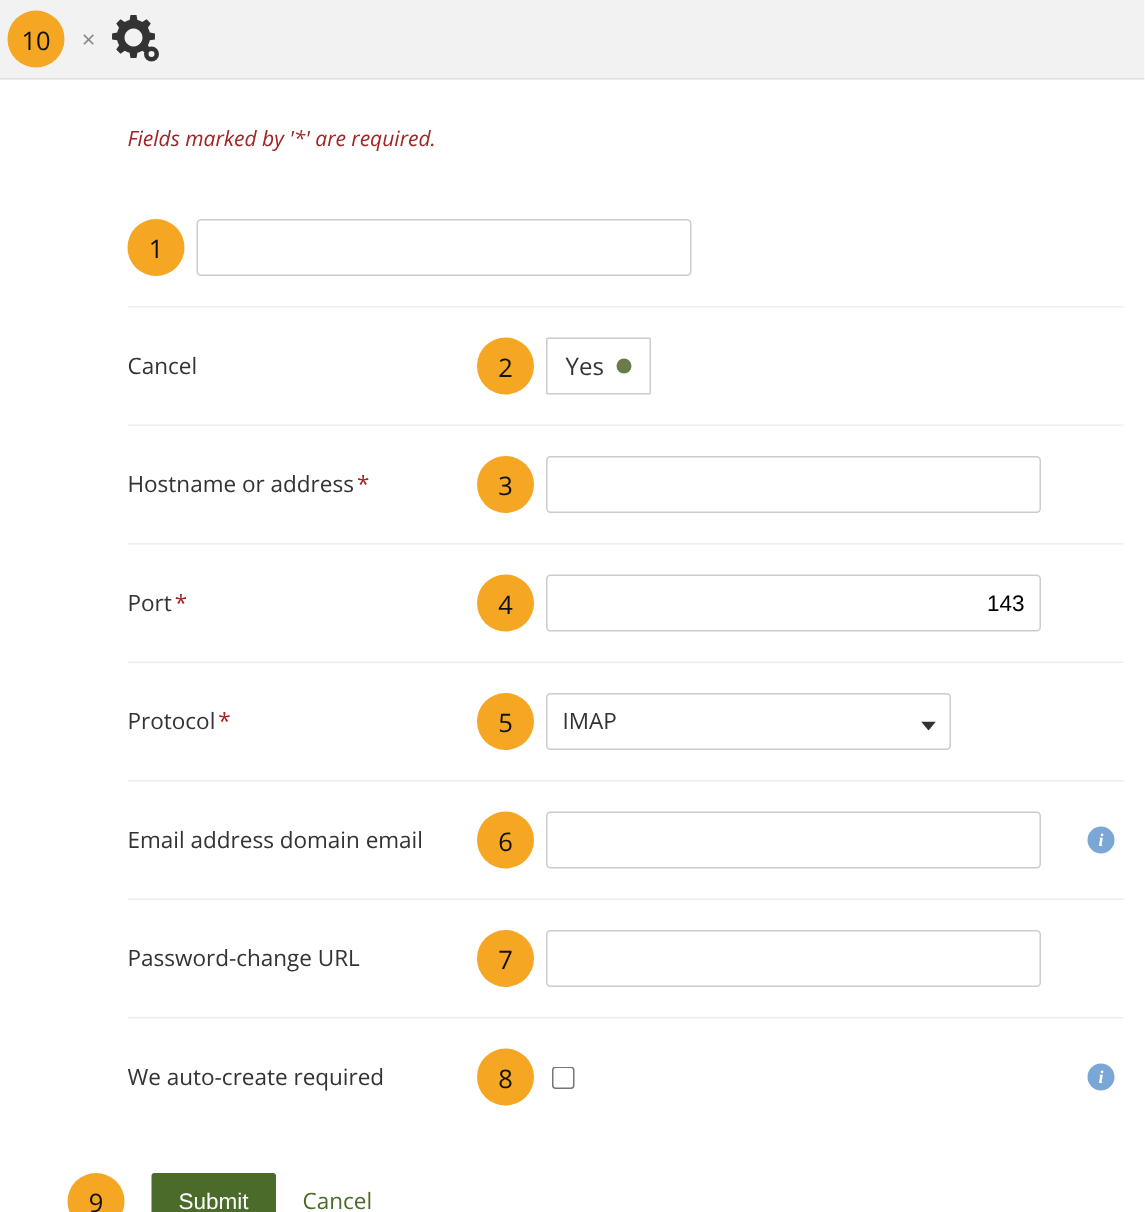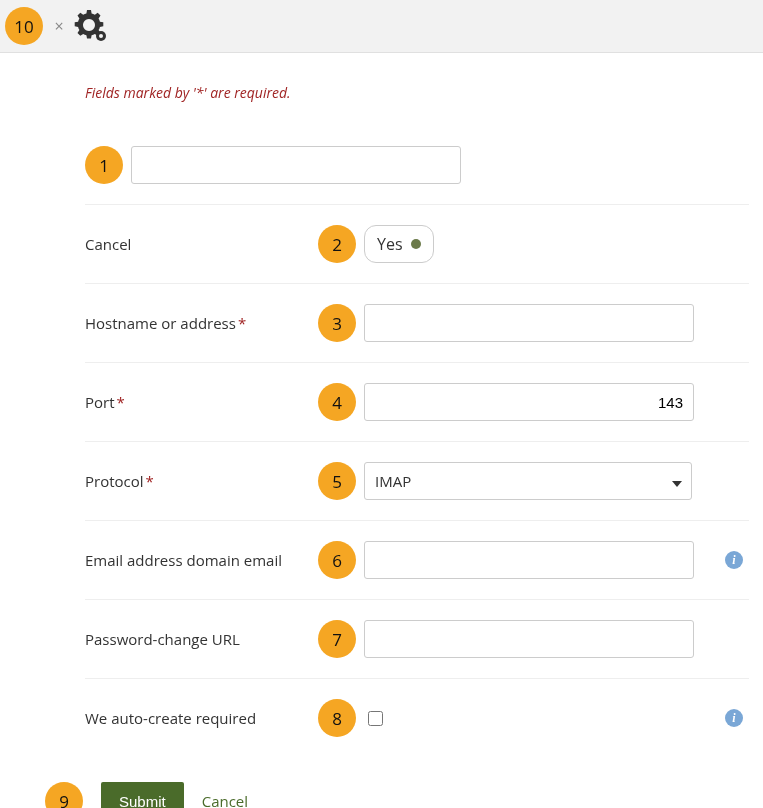--- a/index.html
+++ b/index.html
@@ -102,42 +102,42 @@
     border: 1px solid #ccc;
     border-radius: 3px;
     padding: 0 10px;
     font-size: 15px;
     box-sizing: border-box;
     background: #fff;
     text-align: right;
   }
   .select-wrap {
     position: relative;
-    width: 328px;
+    width: 270px;
   }
   .select {
     appearance: none;
     -webkit-appearance: none;
     padding-right: 28px;
   }
   .select-caret {
     position: absolute;
     right: 10px;
     top: 50%;
     transform: translateY(-50%);
     pointer-events: none;
     color: #333;
   }
   .yesno {
     display: inline-flex;
     align-items: center;
     gap: 8px;
     height: 36px;
     border: 1px solid #ccc;
-    border-radius: 12px;
+    border-radius: 1px;
     padding: 0 12px;
     background: #fff;
     cursor: pointer;
   }
   .dot {
     width: 10px; height: 10px; border-radius: 50%;
     background: #6b7a4a;
   }
   .info-cell {
     flex: 0 0 auto;

